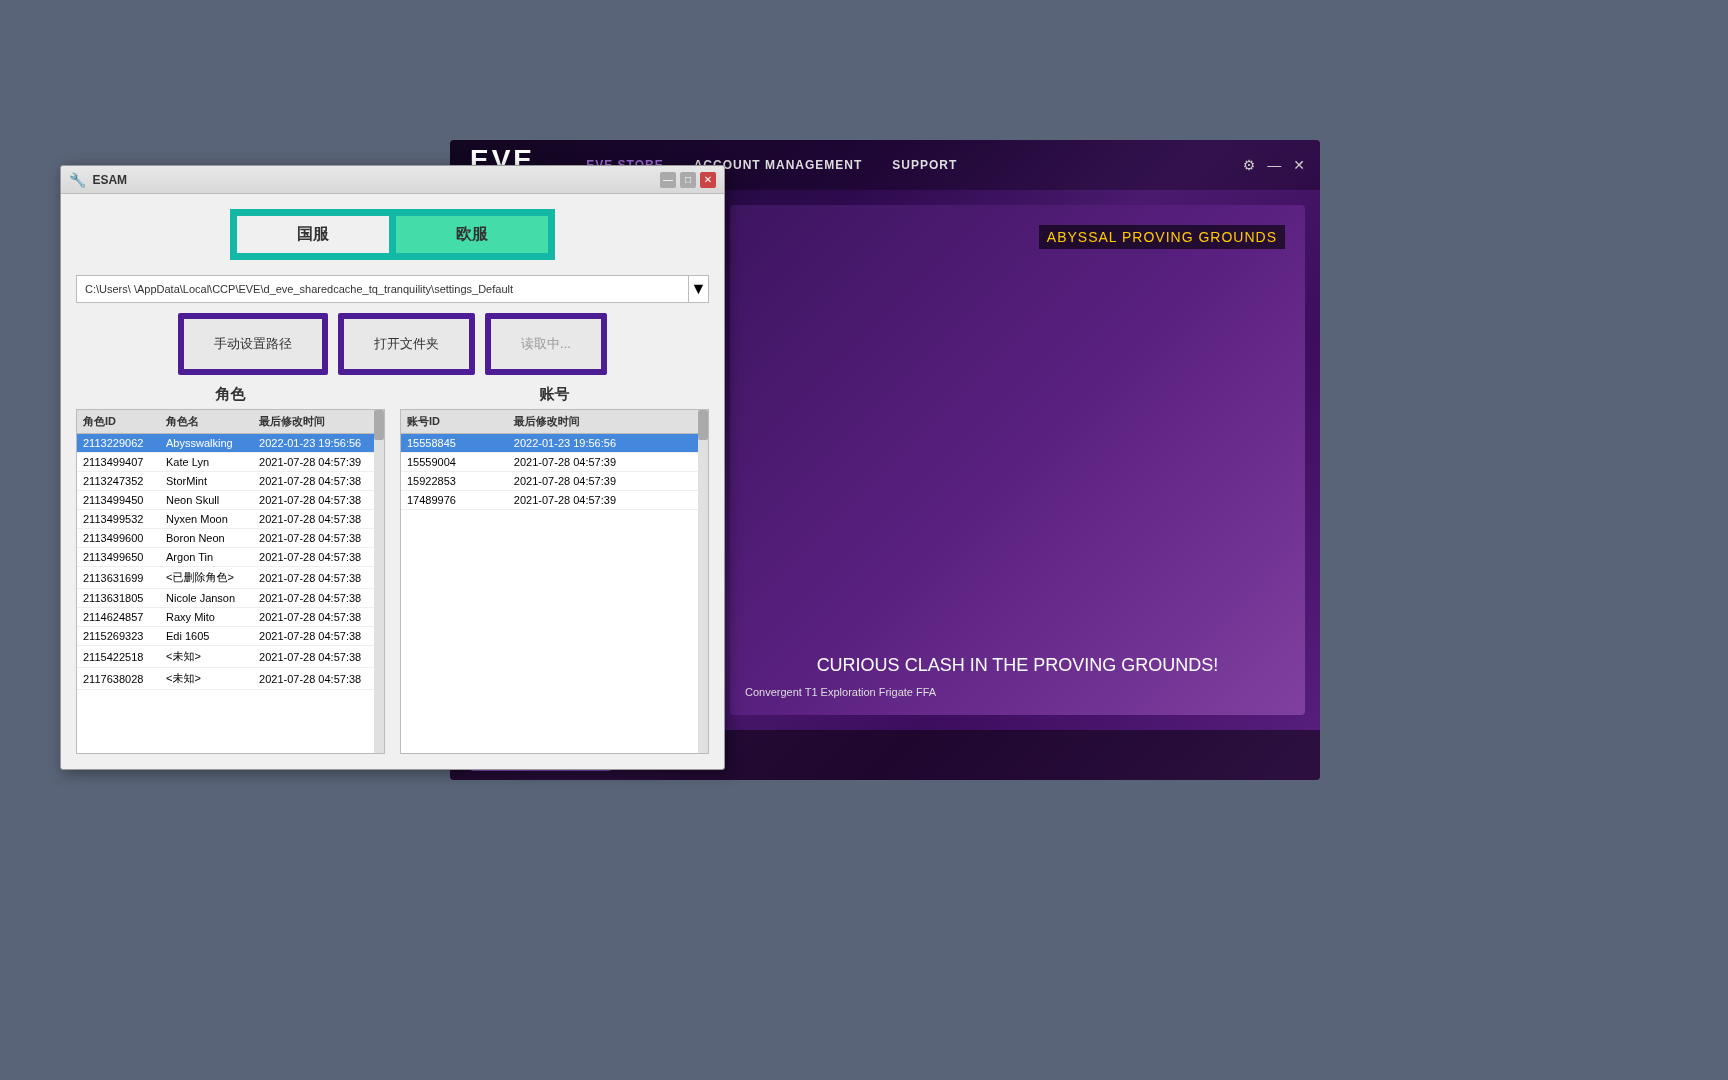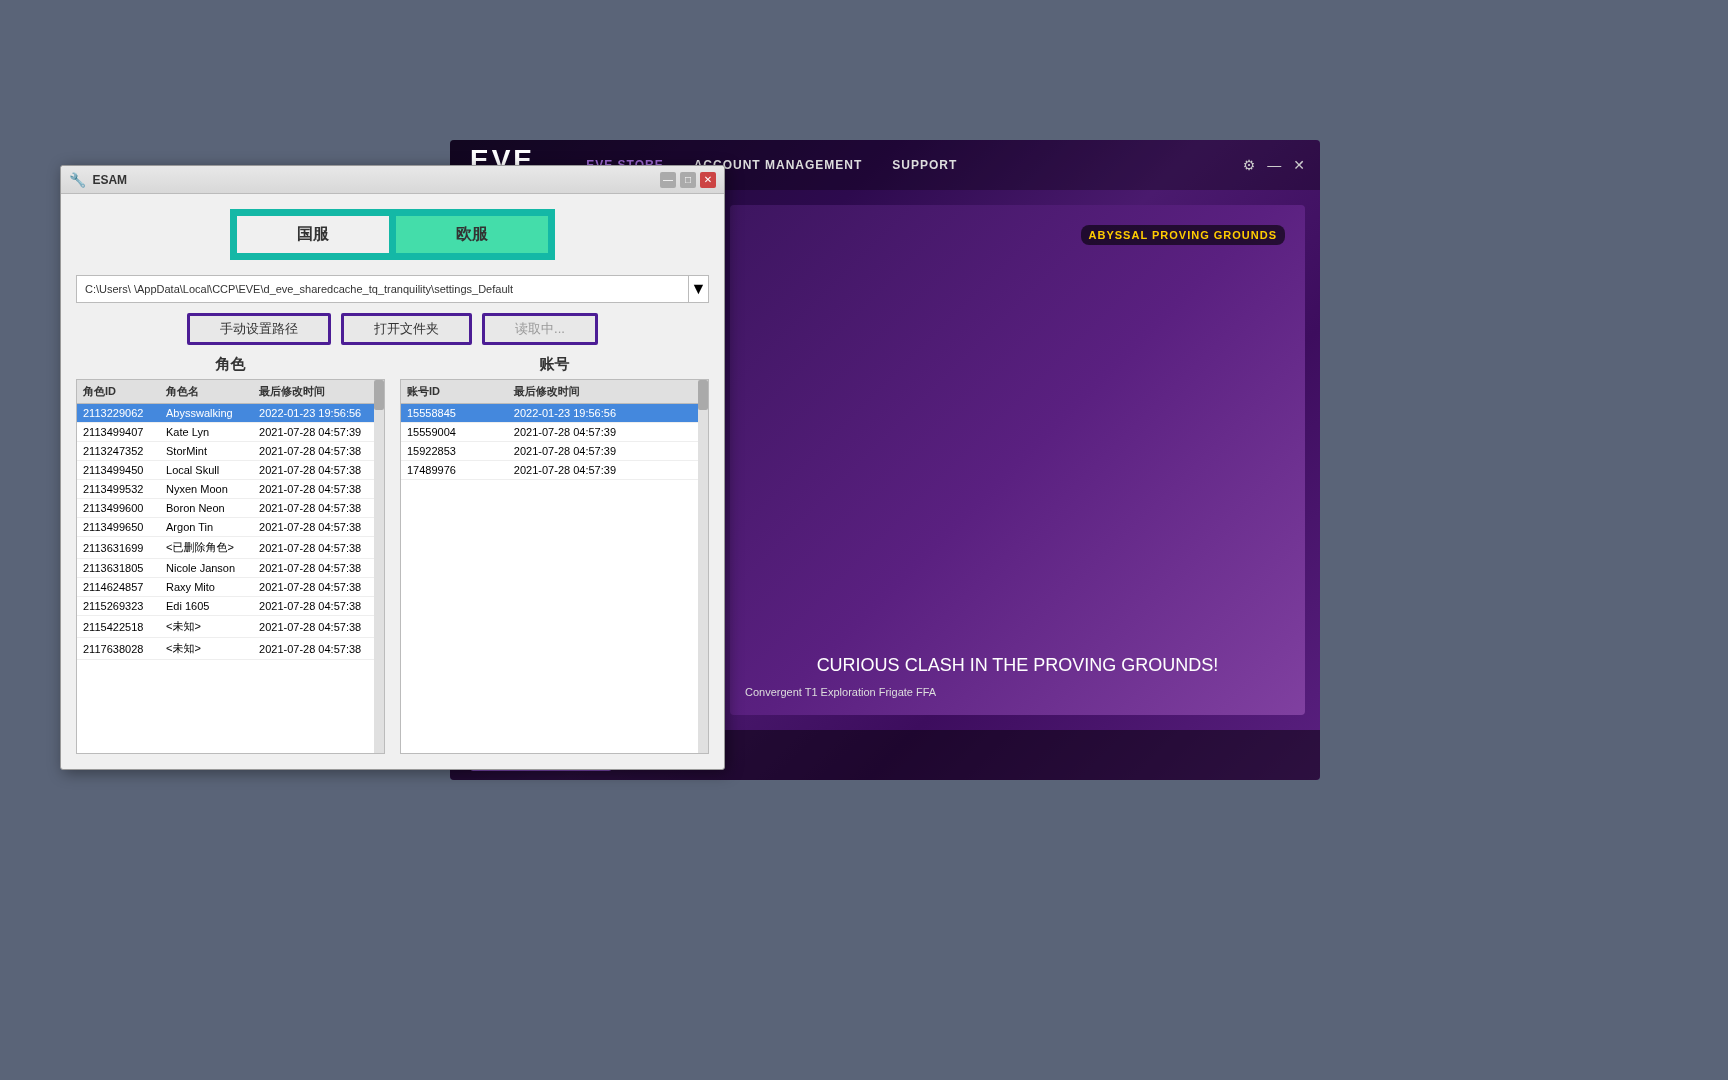--- a/index.html
+++ b/index.html
@@ -187,26 +187,25 @@
       justify-content: flex-end;
       position: relative;
     }
 
     .abyssal-badge {
       position: absolute;
       top: 20px;
       right: 20px;
       background: rgba(0,0,0,0.6);
       color: #ffcc00;
-      font-size: 11px;
-      font-weight: 700;
+      font-size: 14px;
+      font-weight: 400;
       padding: 4px 8px;
       letter-spacing: 1px;
       text-transform: uppercase;
-      border-radius: 8px;
     }
 
     .curious-title {
       font-size: 18px;
       font-weight: 400;
       color: white;
       text-transform: uppercase;
       line-height: 1.2;
       text-align: center;
     }
@@ -369,23 +368,23 @@
       cursor: pointer;
     }
 
     .esam-action-btns {
       display: flex;
       gap: 10px;
       justify-content: center;
     }
 
     .esam-btn {
-      padding: 4px 30px;
+      padding: 16px 30px;
       background: #e8e8e8;
-      border: 3px solid #4c1d95;
+      border: 6px solid #4c1d95;
       font-size: 13px;
       color: #333;
       cursor: pointer;
       border-radius: 2px;
     }
 
     .esam-btn-reading {
       color: #999;
     }
 
@@ -637,21 +636,21 @@
       <td>Kate Lyn</td>
       <td>2021-07-28 04:57:39</td>
     </tr>
                 <tr>
       <td>2113247352</td>
       <td>StorMint</td>
       <td>2021-07-28 04:57:38</td>
     </tr>
                 <tr>
       <td>2113499450</td>
-      <td>Local Skull</td>
+      <td>Neon Skull</td>
       <td>2021-07-28 04:57:38</td>
     </tr>
                 <tr>
       <td>2113499532</td>
       <td>Nyxen Moon</td>
       <td>2021-07-28 04:57:38</td>
     </tr>
                 <tr>
       <td>2113499600</td>
       <td>Boron Neon</td>

